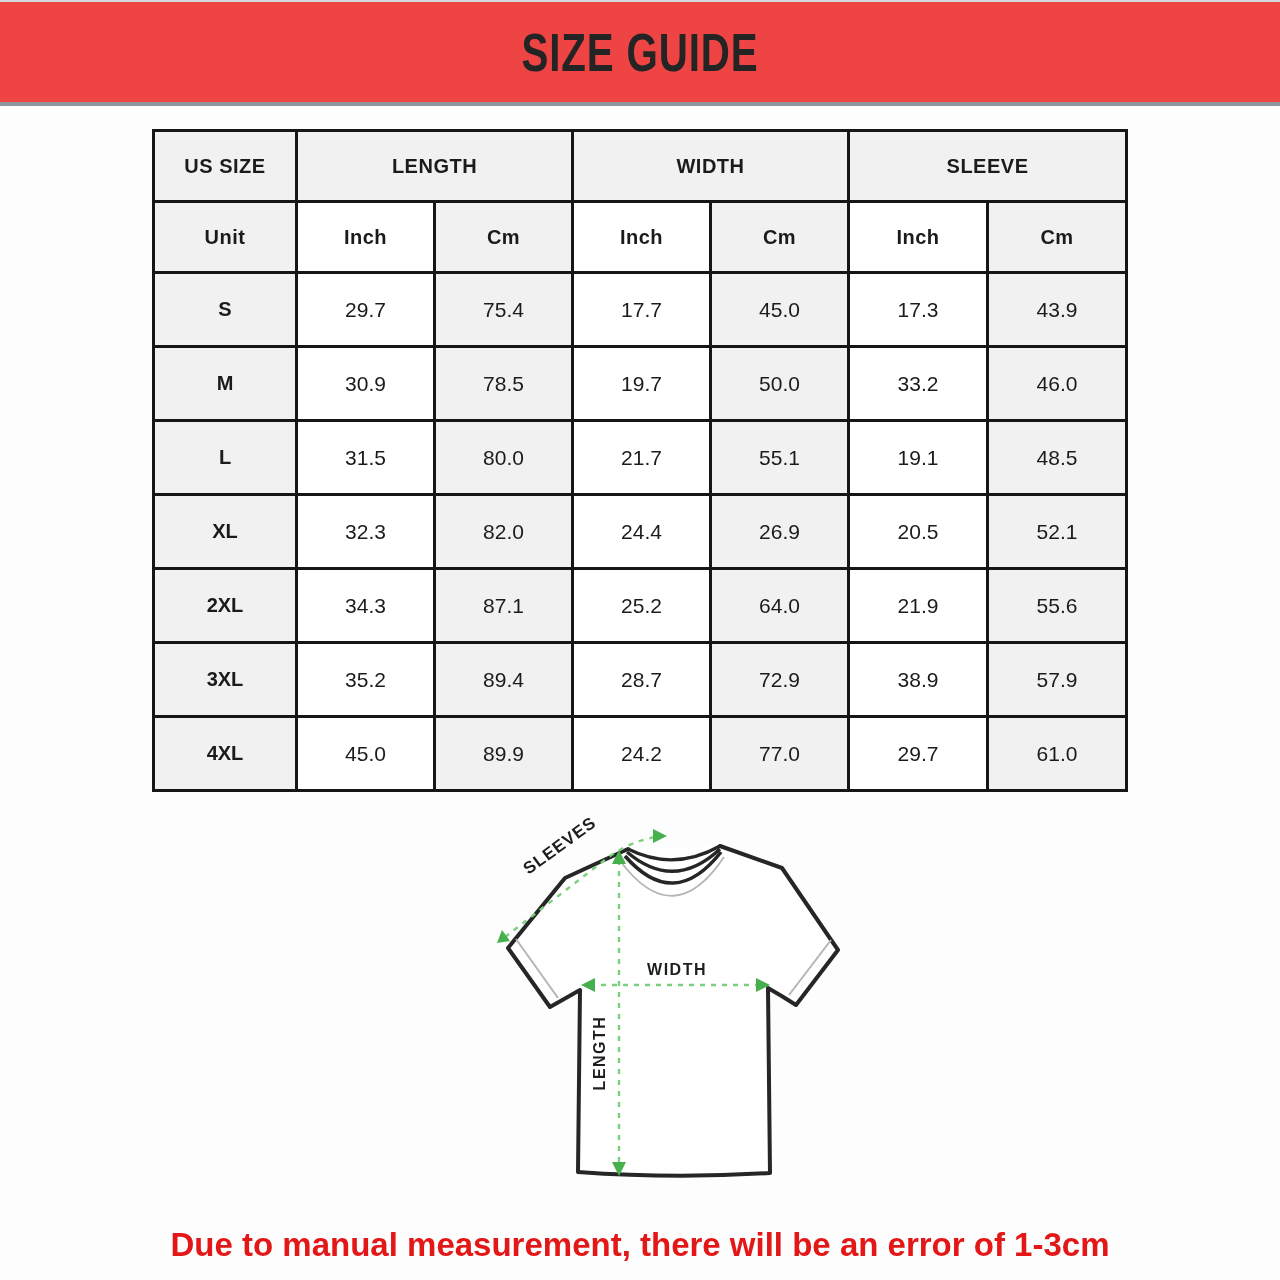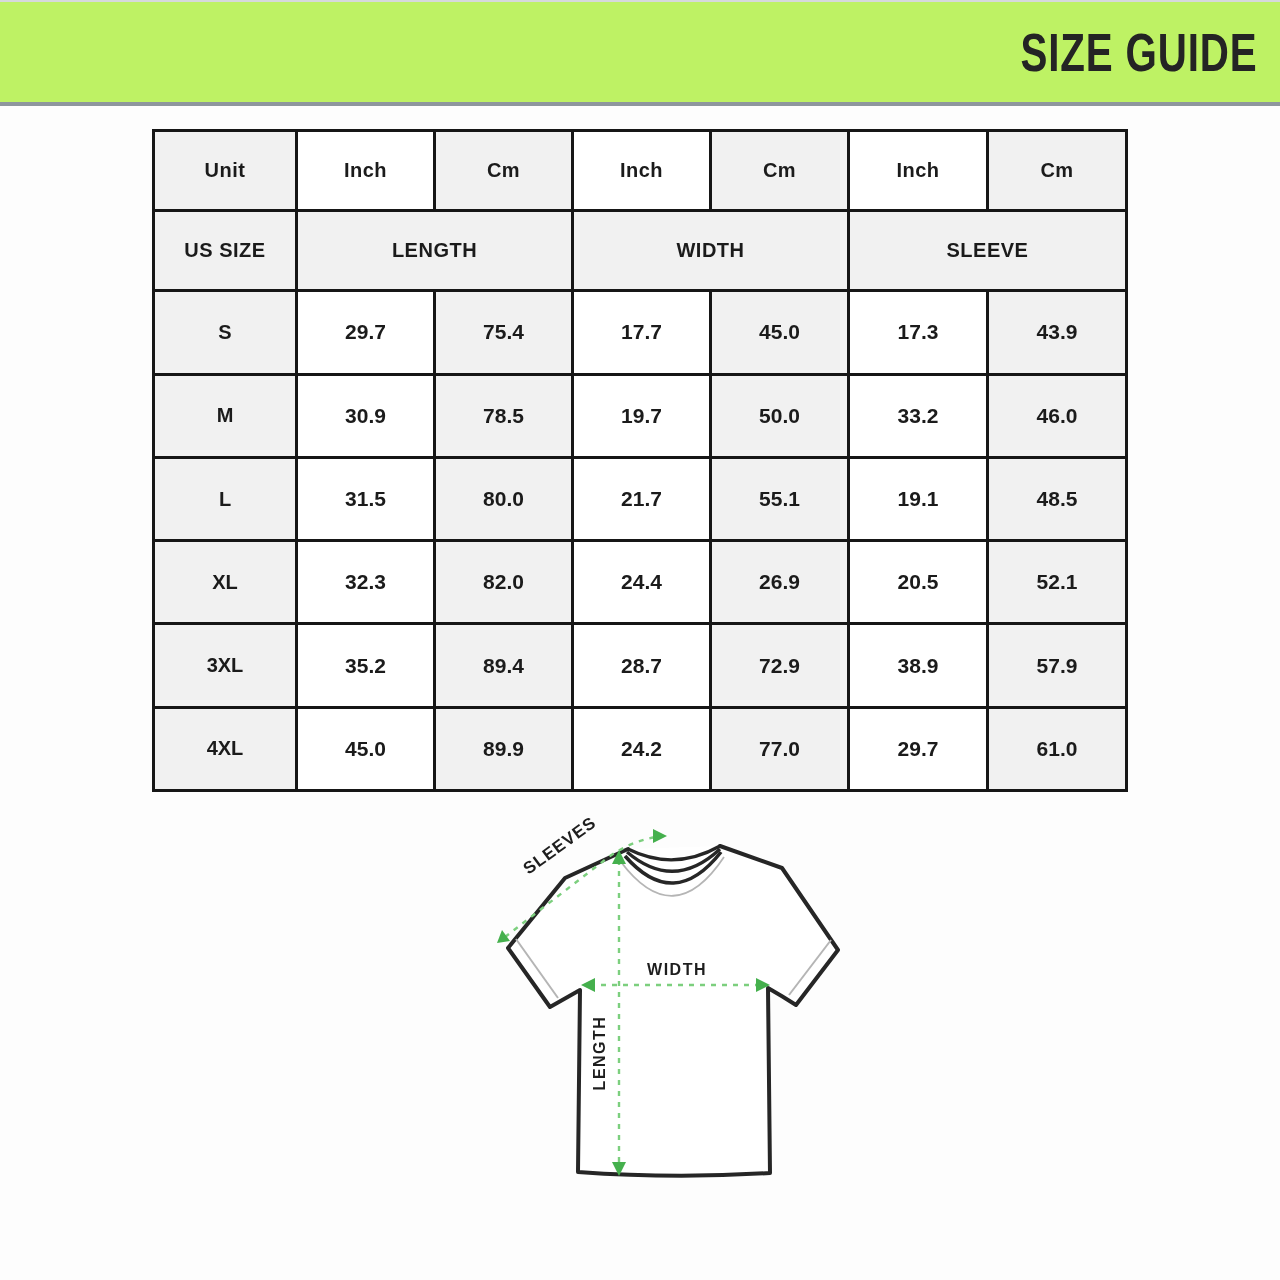--- a/index.html
+++ b/index.html
@@ -15,63 +15,63 @@
 
   
   table.size-table{position:absolute;left:152px;top:129px;width:973px;height:663px;
                    border-collapse:collapse;table-layout:fixed;}
   table.size-table td{border:3px solid #161616;text-align:center;vertical-align:middle;
                       color:#1b1b1b;padding:0;}
   td.gray{background:#f1f1f1;}
   td.white{background:#ffffff;}
   td.hdr{font-size:20px;font-weight:800;letter-spacing:0.5px;}
   td.lbl{font-size:20px;font-weight:800;}
-  td.val{font-size:21px;font-weight:700;}
+  td.val{font-size:21px;font-weight:400;}
 
   
   .diagram{position:absolute;left:400px;top:800px;width:520px;height:440px;}
 
   
   .footnote{position:absolute;left:0;top:1226px;width:1280px;text-align:center;
             font-size:33px;font-weight:700;}
 </style>
 </head>
 <body>
 
 <div id="page">
 
-  <div class="banner" style="background:#bef264;justify-content:flex-end;">
+  <div class="banner" style="background:#ef4444;">
     <div class="banner-title">SIZE GUIDE</div>
   </div>
 
   <table class="size-table">
     <colgroup>
       <col style="width:143px">
         <col style="width:138px">
         <col style="width:138px">
       <col style="width:138px">
         <col style="width:138px">
         <col style="width:139px">
         <col style="width:139px">
     </colgroup>
     <tbody>
       <tr>
+        <td class="gray hdr">US SIZE</td>
+        <td class="gray hdr" colspan="2">LENGTH</td>
+        <td class="gray hdr" colspan="2">WIDTH</td>
+        <td class="gray hdr" colspan="2">SLEEVE</td>
+      </tr>
+      <tr>
         <td class="gray hdr">Unit</td>
         <td class="white hdr">Inch</td>
         <td class="gray hdr">Cm</td>
         <td class="white hdr">Inch</td>
         <td class="gray hdr">Cm</td>
         <td class="white hdr">Inch</td>
         <td class="gray hdr">Cm</td>
-      </tr>
-      <tr>
-        <td class="gray hdr">US SIZE</td>
-        <td class="gray hdr" colspan="2">LENGTH</td>
-        <td class="gray hdr" colspan="2">WIDTH</td>
-        <td class="gray hdr" colspan="2">SLEEVE</td>
       </tr>
 
       <tr>
         <td class="gray lbl">S</td>
         <td class="white val">29.7</td>
         <td class="gray val">75.4</td>
         <td class="white val">17.7</td>
         <td class="gray val">45.0</td>
         <td class="white val">17.3</td>
         <td class="gray val">43.9</td>
@@ -95,20 +95,29 @@
         <td class="gray val">48.5</td>
       </tr>
       <tr>
         <td class="gray lbl">XL</td>
         <td class="white val">32.3</td>
         <td class="gray val">82.0</td>
         <td class="white val">24.4</td>
         <td class="gray val">26.9</td>
         <td class="white val">20.5</td>
         <td class="gray val">52.1</td>
+      </tr>
+      <tr>
+        <td class="gray lbl">2XL</td>
+        <td class="white val">34.3</td>
+        <td class="gray val">87.1</td>
+        <td class="white val">25.2</td>
+        <td class="gray val">64.0</td>
+        <td class="white val">21.9</td>
+        <td class="gray val">55.6</td>
       </tr>
       <tr>
         <td class="gray lbl">3XL</td>
         <td class="white val">35.2</td>
         <td class="gray val">89.4</td>
         <td class="white val">28.7</td>
         <td class="gray val">72.9</td>
         <td class="white val">38.9</td>
         <td class="gray val">57.9</td>
       </tr>
@@ -154,14 +163,15 @@
       <path d="M105,137 L210,56 Q232,41 256,37" fill="none" stroke="#7ccf7e" stroke-width="2.4" stroke-dasharray="5,6"></path>
       <polygon points="97,143 110,141 102,130" fill="#45b04d"></polygon>
       <polygon points="267,36 253,29 253,43" fill="#45b04d"></polygon>
     </g>
 
     <text x="163" y="50" transform="rotate(-36 163 50)" text-anchor="middle" font-family="Liberation Sans, sans-serif" font-size="17" font-weight="800" letter-spacing="1" fill="#1e1e1e">SLEEVES</text>
     <text x="277" y="175" text-anchor="middle" font-family="Liberation Sans, sans-serif" font-size="16" font-weight="800" letter-spacing="1.5" fill="#1e1e1e">WIDTH</text>
     <text x="205" y="253" transform="rotate(-90 205 253)" text-anchor="middle" font-family="Liberation Sans, sans-serif" font-size="16" font-weight="800" letter-spacing="1.5" fill="#1e1e1e">LENGTH</text>
   </svg>
 
+  <div class="footnote" style="color:#e31717;">Due to manual measurement, there will be an error of 1-3cm</div>
 
 </div>
 
 </body></html>

